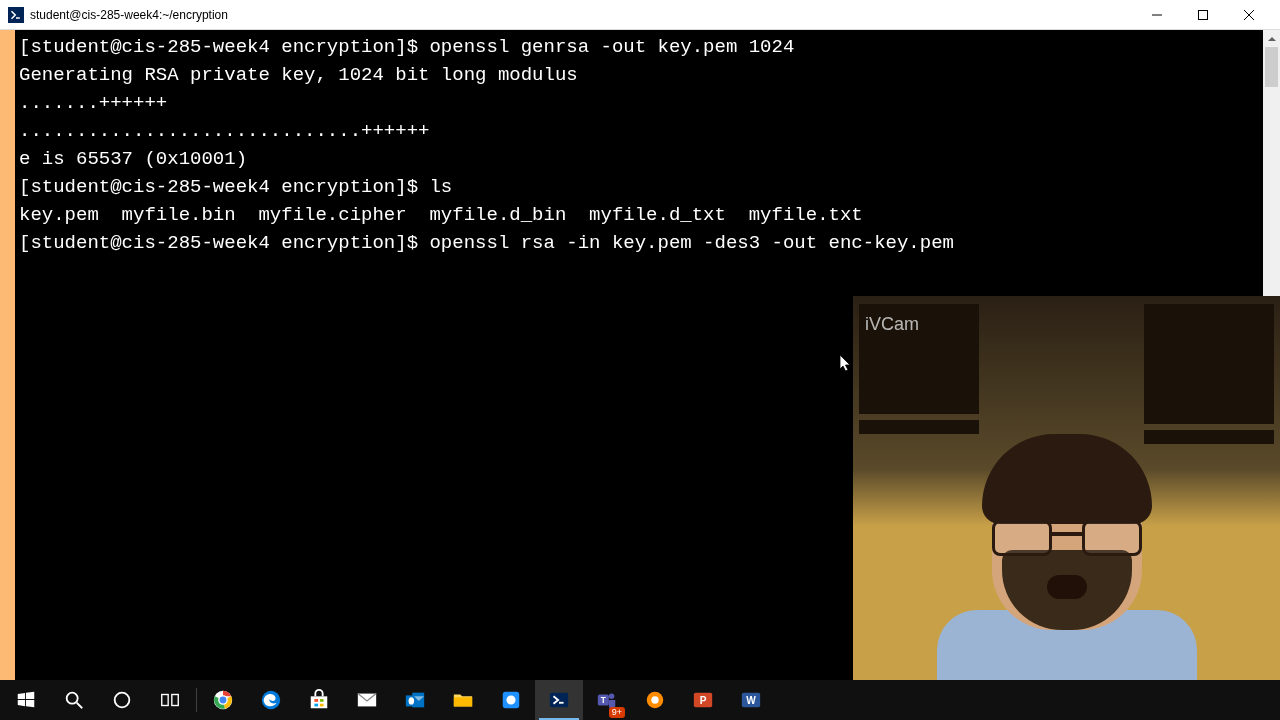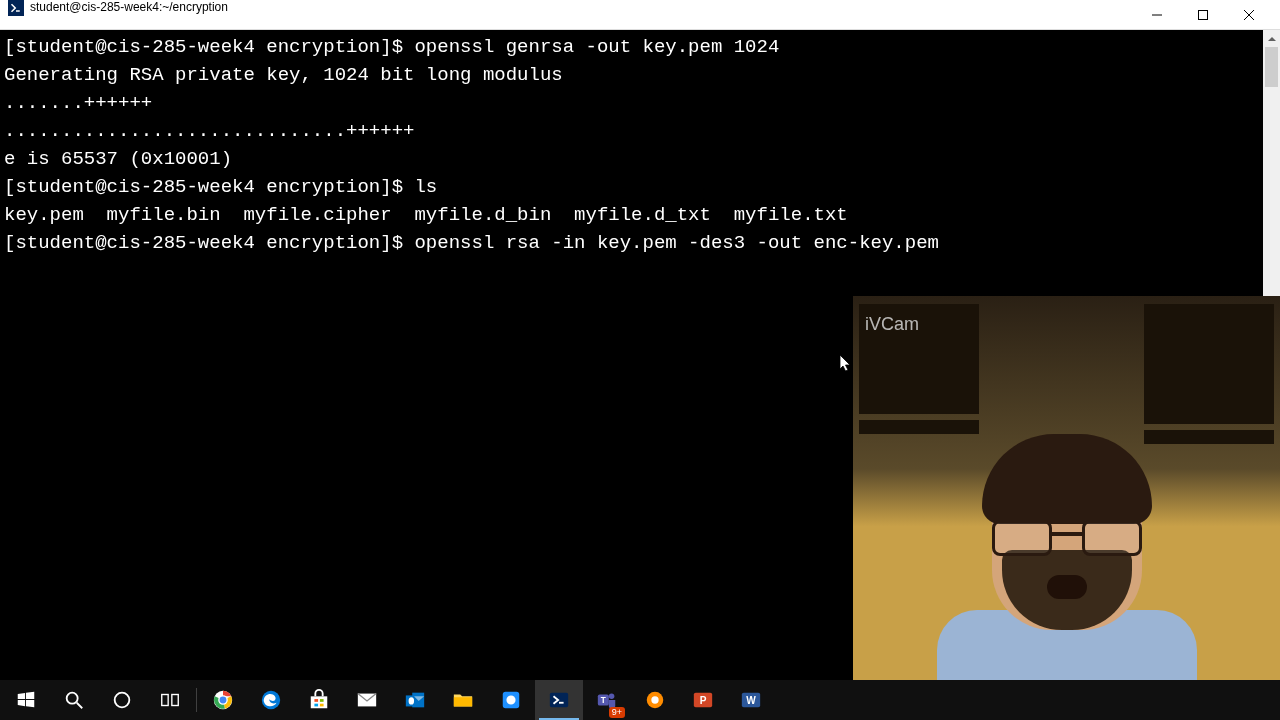--- a/index.html
+++ b/index.html
@@ -1,25 +1,25 @@
 <!DOCTYPE html>
 <html><head>
 <meta charset="utf-8">
 <style>
   * { margin: 0; padding: 0; box-sizing: border-box; }
   html, body { width: 1280px; height: 720px; overflow: hidden; font-family: "Segoe UI", sans-serif; background: #000; }
   .window { width: 1280px; height: 720px; display: flex; flex-direction: column; background: #fff; }
-  .titlebar { height: 30px; background: #fff; display: flex; padding: 0 8px; border-bottom: 1px solid #ddd; }
+  .titlebar { height: 30px; background: #fff; display: flex; align-items: center; padding: 0 8px; border-bottom: 1px solid #ddd; }
   .titlebar-icon { width: 16px; height: 16px; background: #012456; display: inline-flex; align-items: center; justify-content: center; margin-right: 6px; }
   .titlebar-icon svg { width: 12px; height: 12px; }
   .titlebar-title { font-size: 12px; color: #000; flex: 1; }
   .titlebar-controls { display: flex; }
   .titlebar-btn { width: 46px; height: 30px; display: flex; align-items: center; justify-content: center; cursor: pointer; }
   .titlebar-btn svg { width: 10px; height: 10px; stroke: #000; stroke-width: 1; fill: none; }
-  .terminal-wrap { flex: 1; display: flex; background: #fdba74; position: relative; }
+  .terminal-wrap { flex: 1; display: flex; background: #fdba74; position: relative; padding-left: 15px; }
   .terminal { flex: 1; background: #000; color: #fff; font-family: Consolas, "Courier New", monospace; font-size: 19px; line-height: 28px; padding: 3px 4px; white-space: pre; overflow: hidden; }
   .scrollbar { width: 17px; background: #f0f0f0; display: flex; flex-direction: column; }
   .scroll-btn { height: 17px; background: #f0f0f0; display: flex; align-items: center; justify-content: center; }
   .scroll-btn svg { width: 8px; height: 8px; fill: #606060; }
   .scroll-track { flex: 1; background: #f0f0f0; position: relative; }
   .scroll-thumb { position: absolute; top: 0; left: 2px; right: 2px; height: 40px; background: #cdcdcd; }
   .cursor-arrow { position: absolute; top: 325px; left: 840px; width: 12px; height: 18px; pointer-events: none; }
   .webcam { position: absolute; right: 0; bottom: 0; width: 427px; height: 384px; background: #3a2f1f; overflow: hidden; }
   .webcam-label { position: absolute; top: 18px; left: 12px; color: #e0e0e0; font-size: 18px; font-family: sans-serif; opacity: 0.8; }
   .webcam-scene { width:100%; height:100%; position:relative; background: linear-gradient(180deg,#2a2014 0%,#5a4a2a 45%,#c8a048 60%,#c8a048 100%); }

